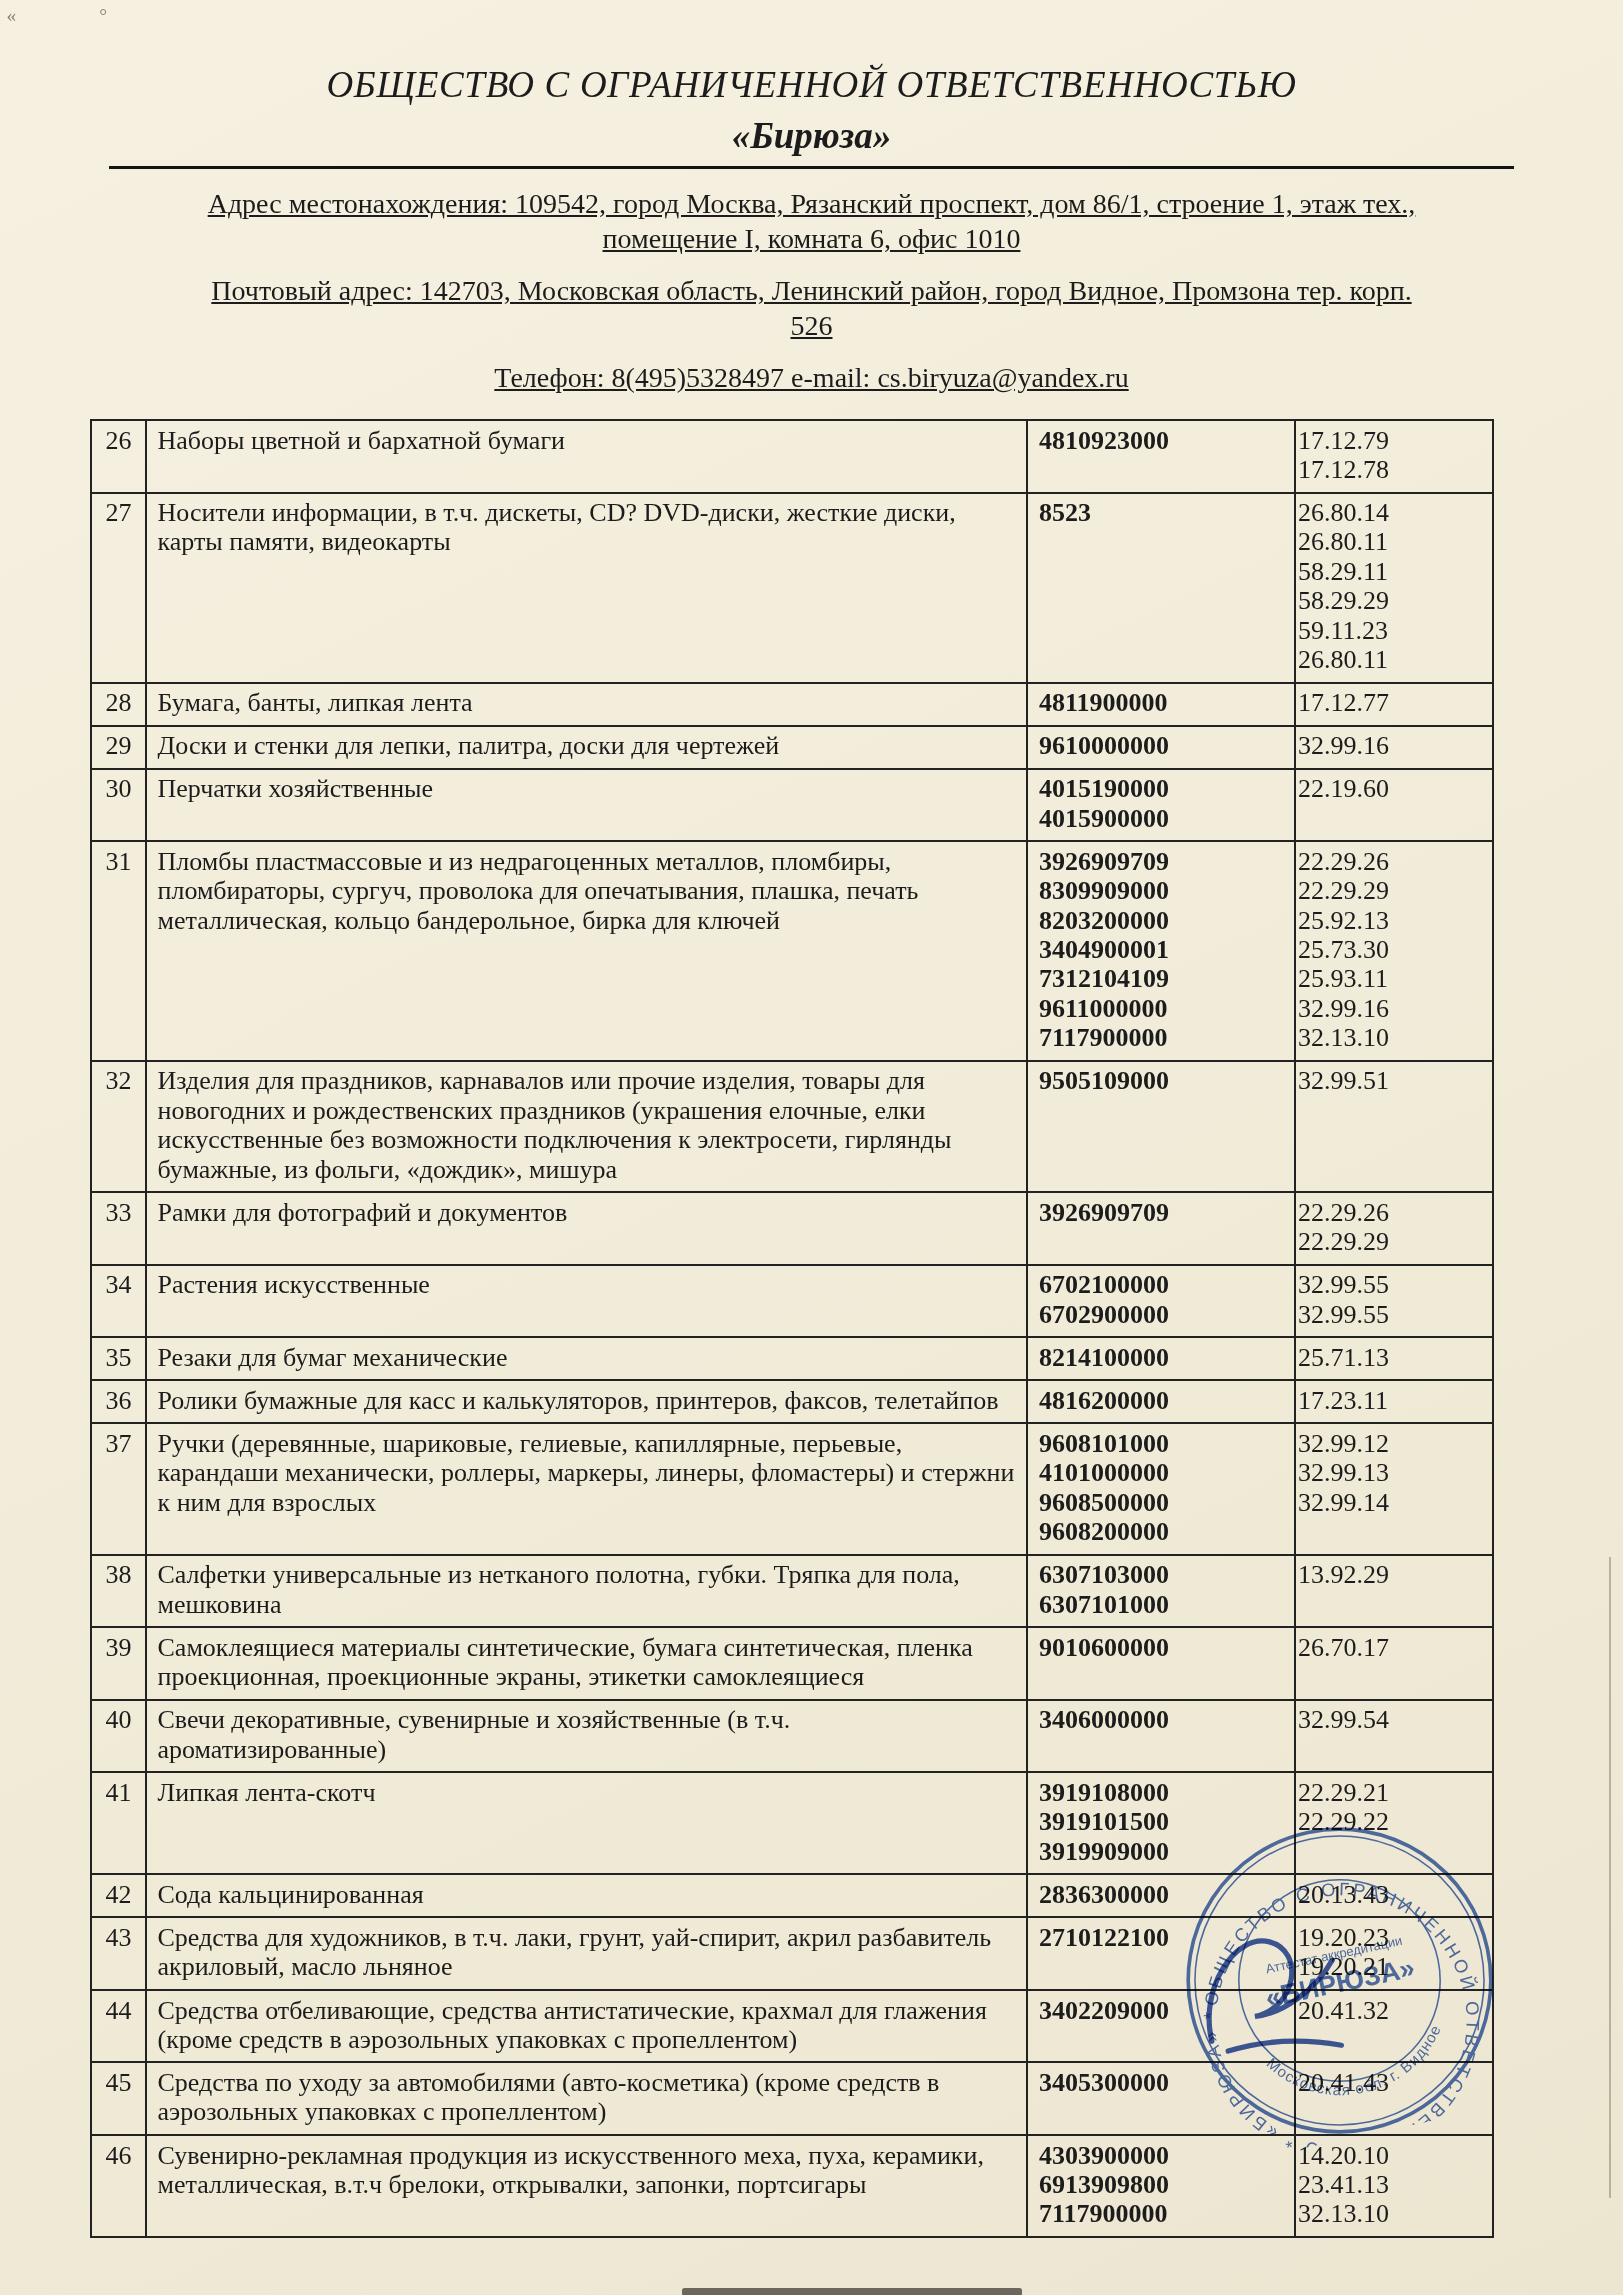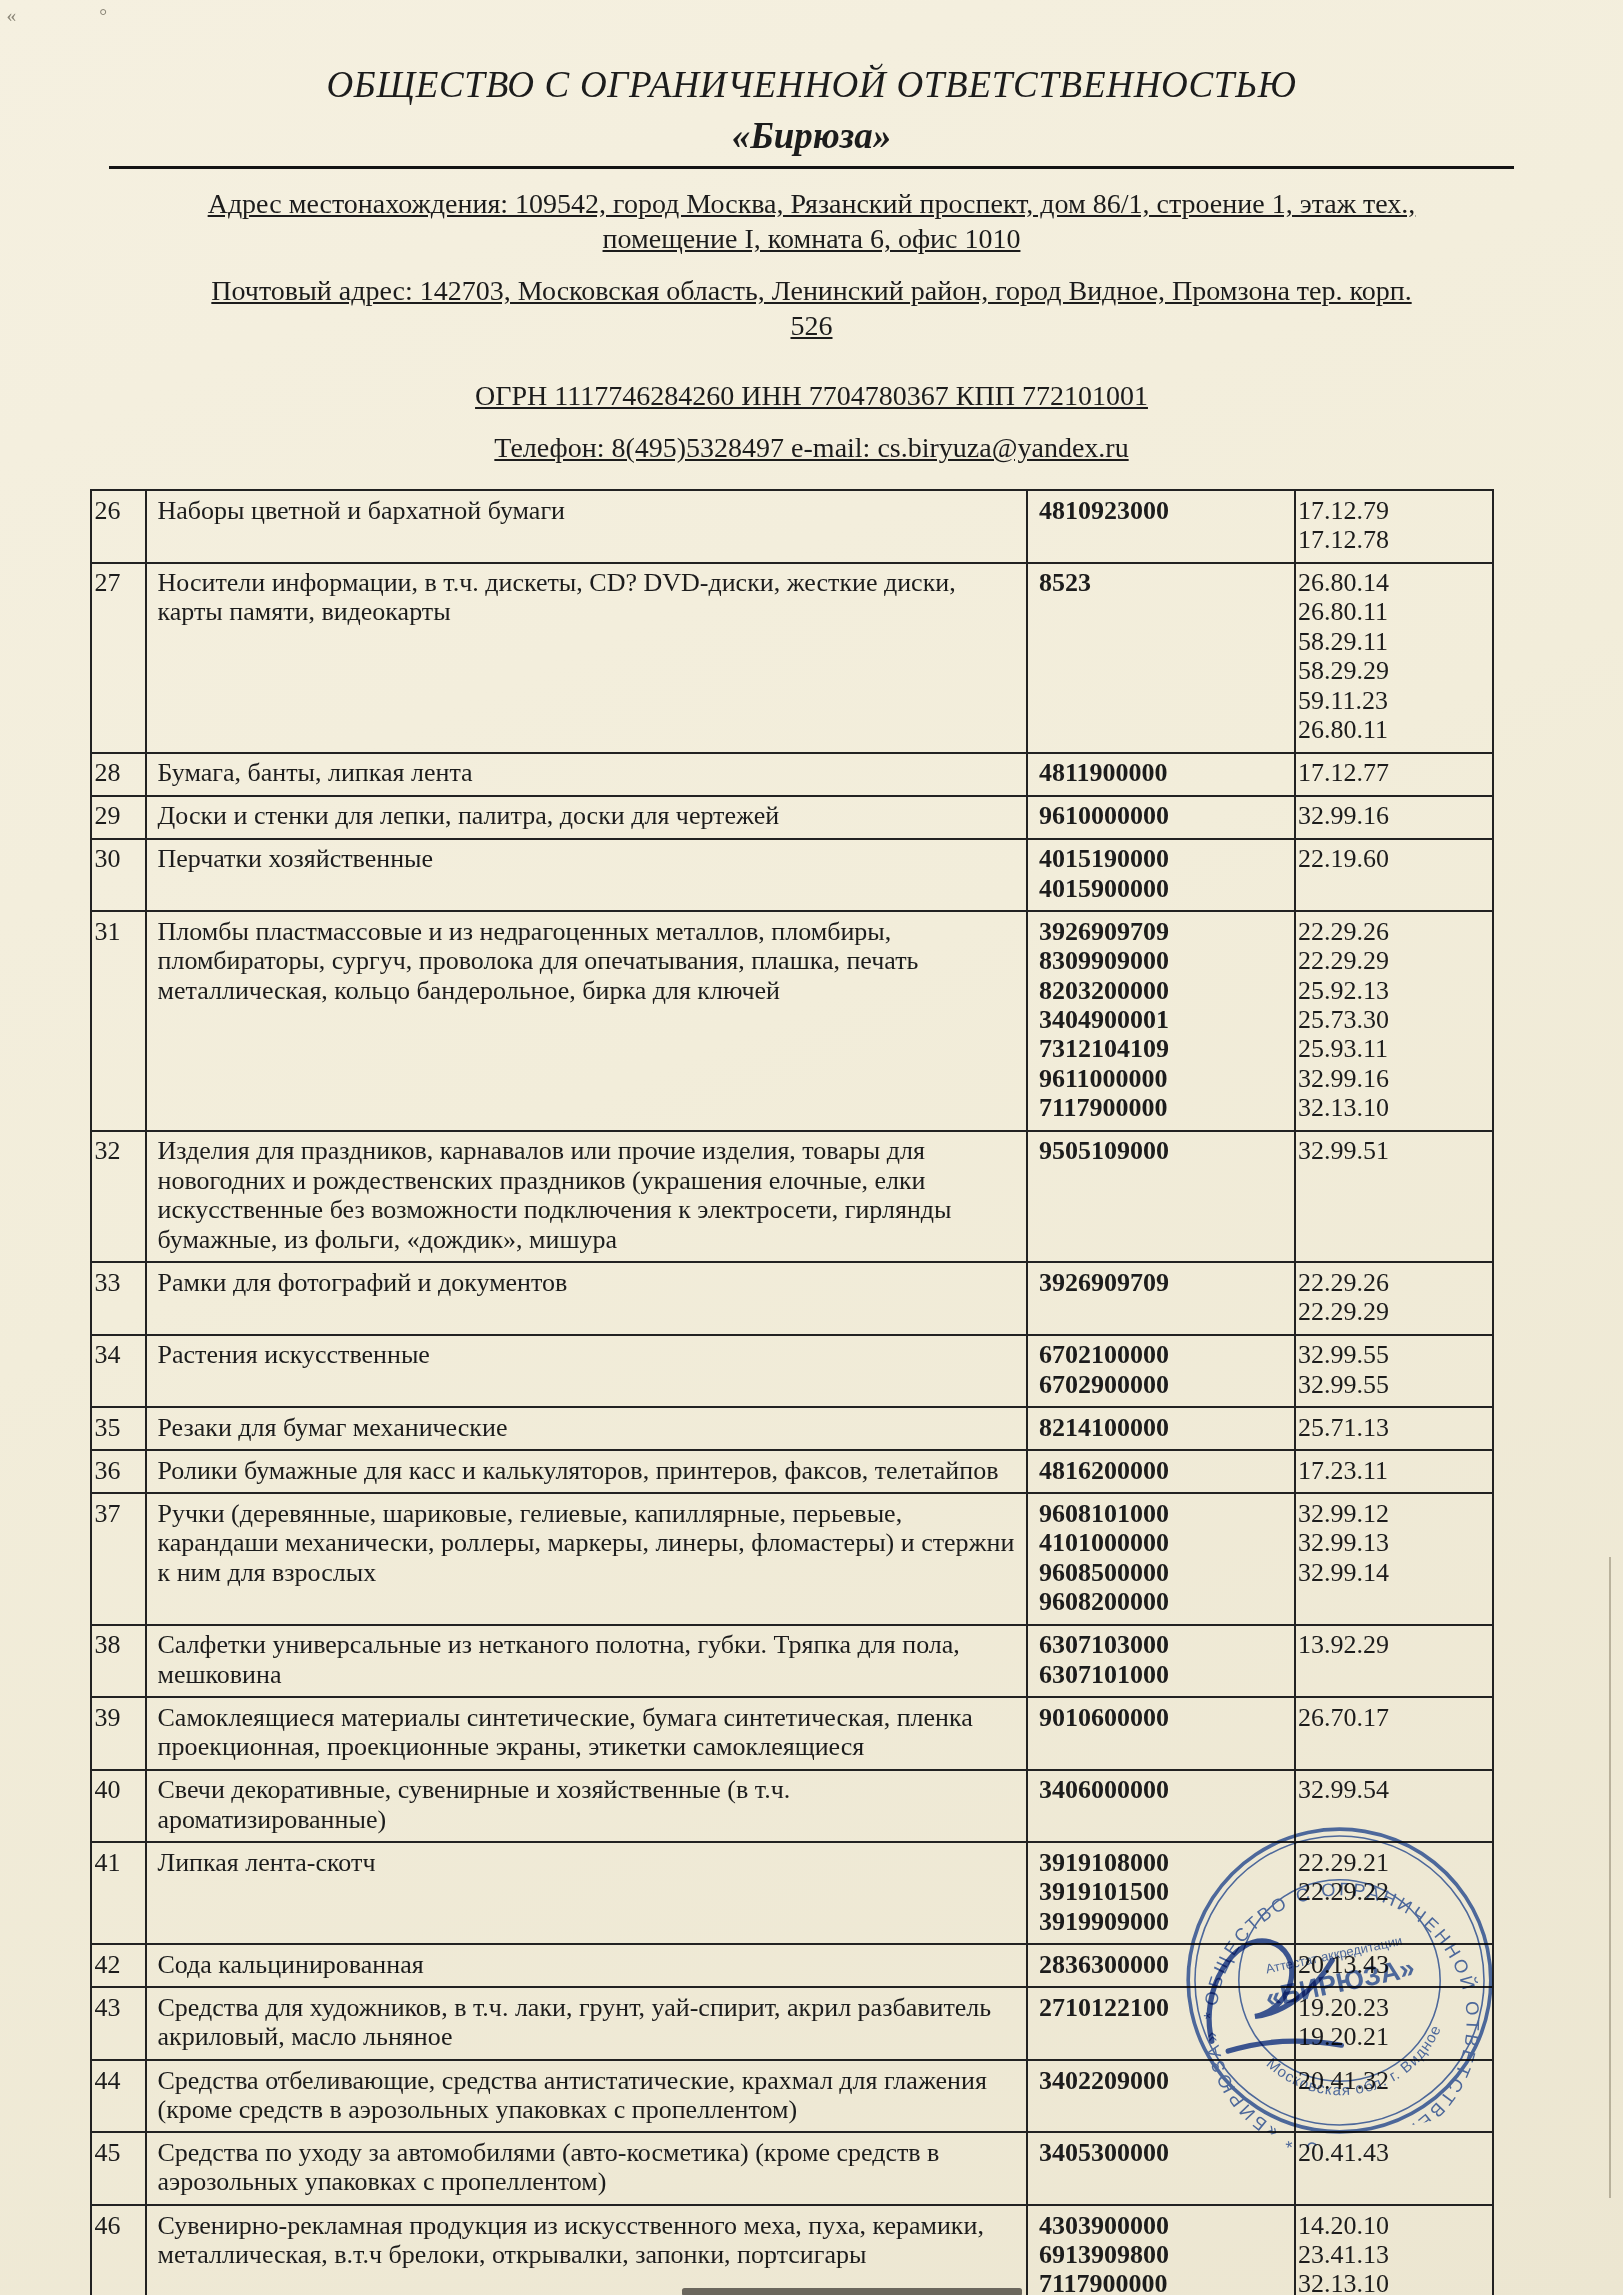--- a/index.html
+++ b/index.html
@@ -30,21 +30,21 @@
   .addr-gap { margin-top:35px; }
   
   .product-table {
     border-collapse:collapse; table-layout:fixed;
     margin:23.6px 0 0 90px; width:1401px;
   }
   .product-table td {
     border:2px solid #222; vertical-align:top;
     font-size:26px; line-height:1.13; padding:4.6px 10.5px 7.2px 10.5px;
   }
-  td.num { padding-left:2.6px; padding-right:2.6px; }
+  td.num { text-align:center; padding-left:2.6px; padding-right:2.6px; }
   td.code { white-space:pre-line; padding-left:11px;font-weight:bold; }
   td.okpd { white-space:pre-line; padding-left:2px; }
   
   .stamp {
     position:absolute; left:1183px; top:1824px; width:313px; height:313px;
     color:#2c53ab; opacity:.82; transform:rotate(-12deg);
     mix-blend-mode:multiply; pointer-events:none;
   }
   .stamp svg { width:100%; height:100%; font-family:"Liberation Sans", sans-serif; fill:currentColor; }
   .signature {
@@ -72,21 +72,20 @@
 <div class="page">
 
   <div class="corner-artifact">« °</div>
 
   <header class="doc-header">
     <div class="org-type">ОБЩЕСТВО С ОГРАНИЧЕННОЙ ОТВЕТСТВЕННОСТЬЮ</div>
     <div class="org-name">«Бирюза»</div>
     <div class="header-rule"></div>
     <p class="addr">Адрес местонахождения: 109542, город Москва, Рязанский проспект, дом 86/1, строение 1, этаж тех., помещение I, комната 6, офис 1010</p>
     <p class="addr">Почтовый адрес: 142703, Московская область, Ленинский район, город Видное, Промзона тер. корп. 526</p>
-    <p class="addr addr-gap">ОГРН 1117746284260 ИНН 7704780367 КПП 772101001</p>
     <p class="addr">Телефон: 8(495)5328497 e-mail: cs.biryuza@yandex.ru</p>
   </header>
 
   <table class="product-table">
     <colgroup>
       <col style="width:55px">
       <col style="width:881px">
       <col style="width:268px">
       <col style="width:198px">
     </colgroup>

